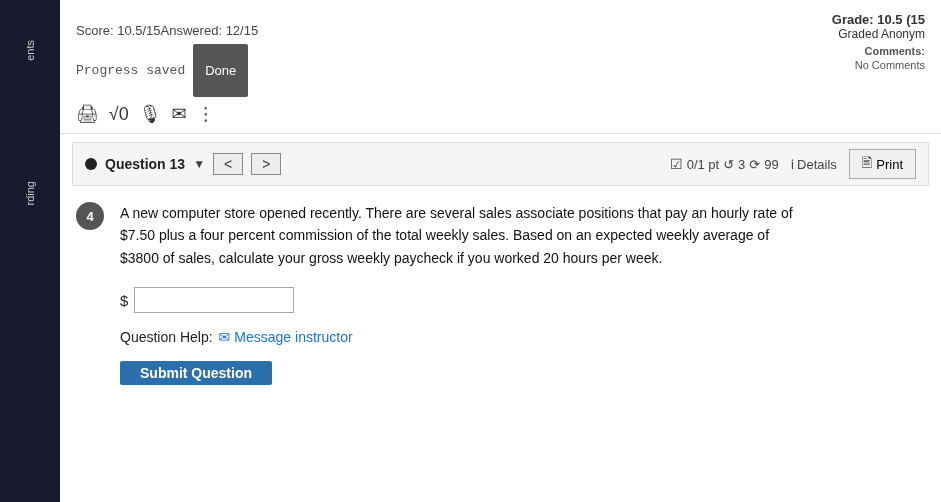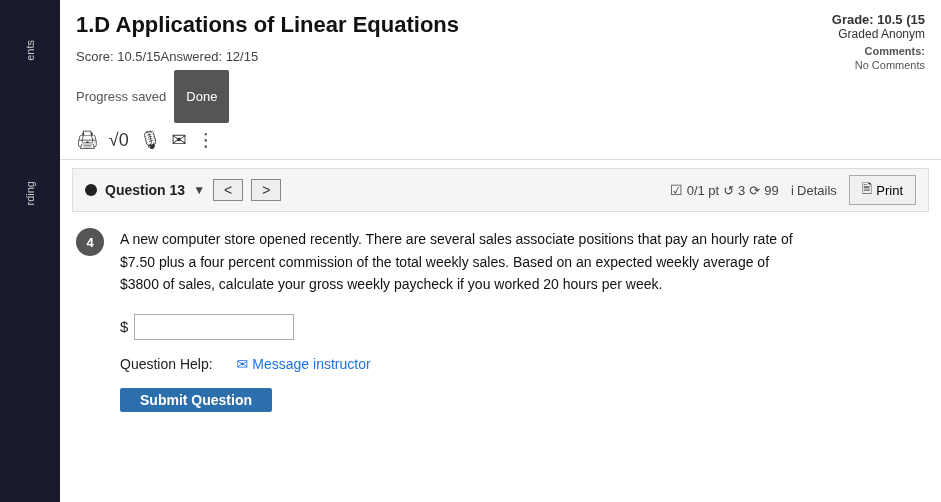--- a/index.html
+++ b/index.html
@@ -76,20 +76,21 @@
     .progress-section {
       display: flex;
       align-items: center;
       gap: 8px;
       margin-top: 6px;
     }
 
     .progress-saved-text {
       font-size: 13px;
       color: #555;
+      font-family: Liberation Mono, monospace;
     }
 
     .done-btn {
       background: #555;
       color: white;
       border: none;
       padding: 19px 12px;
       font-size: 13px;
       cursor: pointer;
       border-radius: 2px;
@@ -260,21 +261,21 @@
       padding: 4px 8px;
       font-size: 14px;
       width: 160px;
       background: #fff;
       outline: none;
     }
 
     .question-help {
       display: flex;
       align-items: center;
-      gap: 24px;
+      gap: 6px;
       font-size: 14px;
       color: #222;
       margin-bottom: 16px;
     }
 
     .message-instructor-link {
       color: #1a73e8;
       cursor: pointer;
       text-decoration: none;
       display: flex;
@@ -310,21 +311,20 @@
 <div class="left-sidebar">
   <span class="sidebar-label">ents</span>
   <span class="sidebar-label">rding</span>
 </div>
 
 <div class="main-area">
 
   <div class="header">
     <div class="header-top">
       <div class="title-section">
-        <div class="page-title">1.D Applications of Linear Equations</div>
         <div class="score-line">
           <span>
             <span>Score:</span>
             <span>10.5/15</span>
           </span>
           <span>
             <span>Answered:</span>
             <span>12/15</span>
           </span>
         </div>

